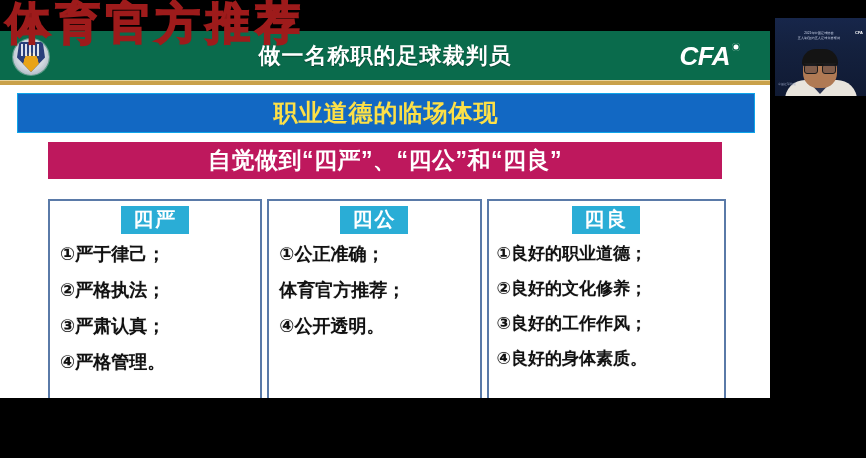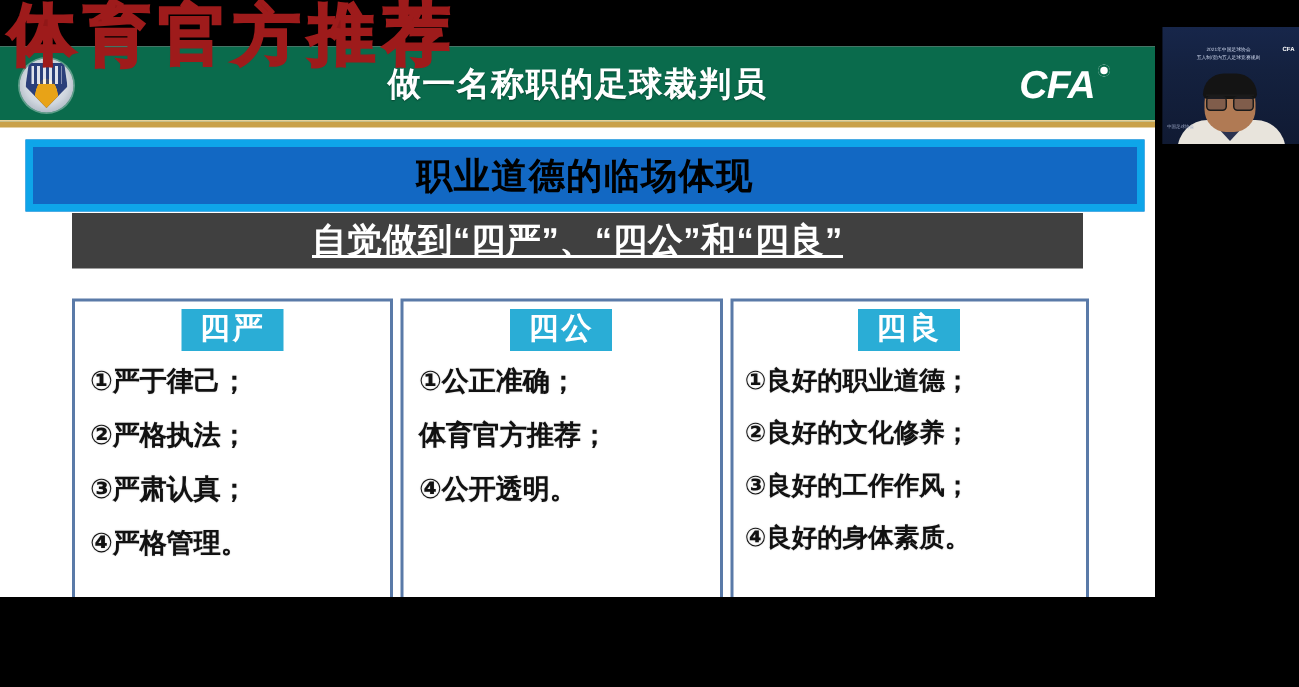--- a/index.html
+++ b/index.html
@@ -71,31 +71,31 @@
     color:rgba(150,20,20,.0);
     -webkit-text-stroke:2px #9e1b1b;
     text-shadow:0 0 1px rgba(160,25,25,.9);
     white-space:nowrap;pointer-events:none;z-index:40;
     font-family:"DejaVu Serif","Liberation Serif",serif;
   }
 
   
   .blue-banner{
     position:absolute;left:17px;top:62px;width:736px;height:38px;
-    background:#1268c3;border:5px solid #0ea5e9;
+    background:#1268c3;border:1px solid #0ea5e9;
     display:flex;align-items:center;justify-content:center;
-    color:#000000;font-size:24px;font-weight:bold;letter-spacing:1px;
+    color:#fde047;font-size:24px;font-weight:bold;letter-spacing:1px;
   }
 
   
   .red-banner{
     position:absolute;left:48px;top:111px;width:674px;height:37px;
-    background:#404040;
+    background:#be185d;
     display:flex;align-items:center;justify-content:center;
-    color:#ffffff;font-size:23px;font-weight:bold;letter-spacing:.5px;text-decoration:underline;
+    color:#ffffff;font-size:23px;font-weight:bold;letter-spacing:.5px;
   }
 
   
   .boxes{
     position:absolute;left:48px;top:168px;width:678px;height:222px;
     display:flex;gap:5px;
   }
   .box{
     position:relative;flex:1;background:#ffffff;
     border:2px solid #5a7aa8;

